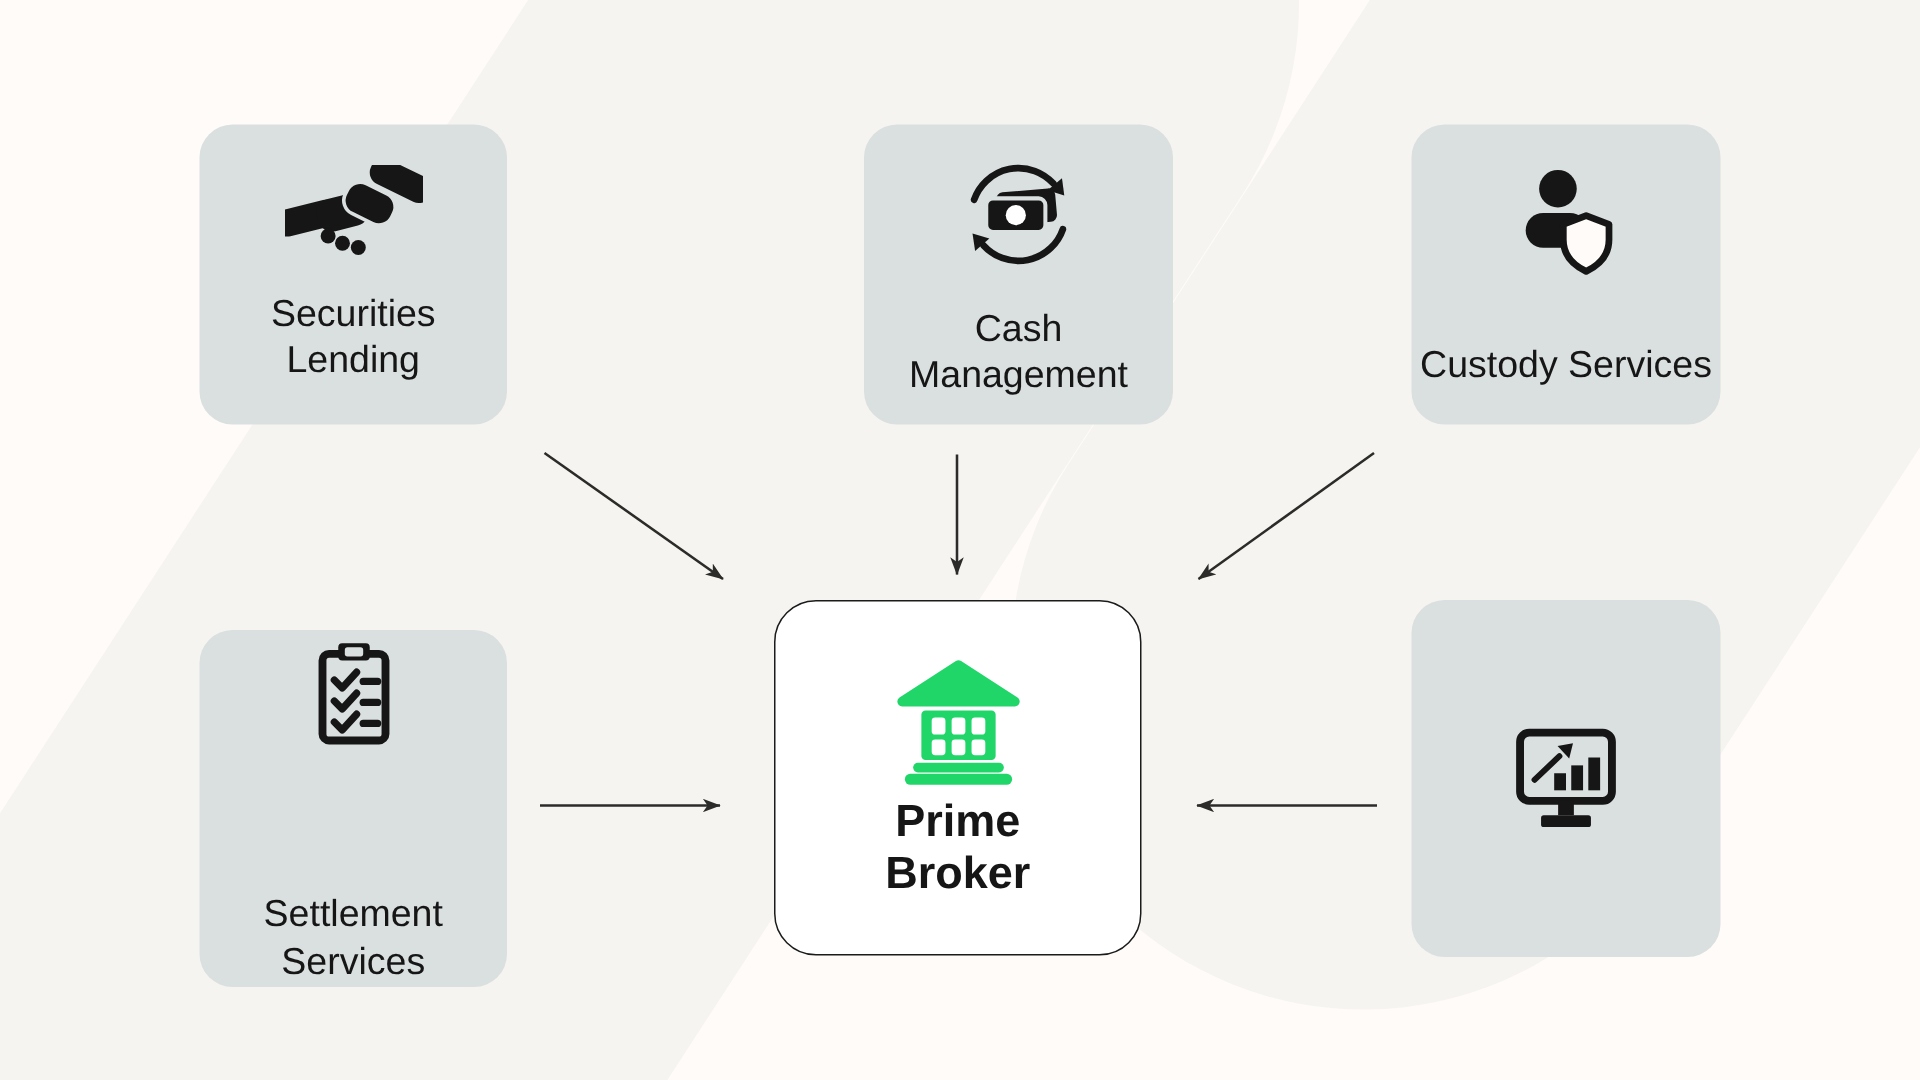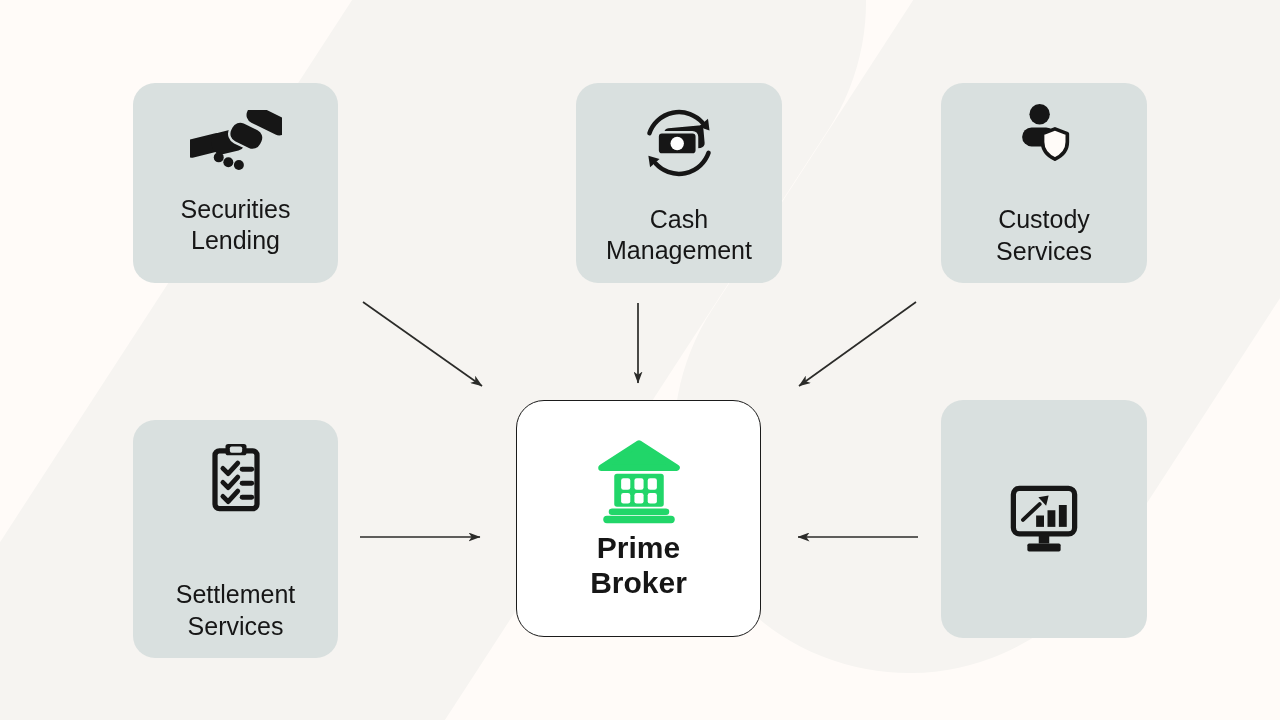--- a/index.html
+++ b/index.html
@@ -32,21 +32,21 @@
   
   .card {
     position: absolute;
     background: var(--card, #D9E0DF);
     border-radius: 22px;
     display: flex;
     flex-direction: column;
     align-items: center;
     justify-content: center;
     gap: 18px;
-    padding: 16px;
+    padding: 1px;
   }
   .card .label {
     font-size: 25px;
     line-height: 1.26;
     text-align: center;
     color: var(--ink, #161616);
   }
   #card-securities  { left: 133px; top: 83px;  width: 205px; height: 200px; }
   #card-cash        { left: 536px; top: 83px;  width: 206px; height: 200px; margin-left: 40px; }
   #card-custody     { left: 941px; top: 83px;  width: 206px; height: 200px; gap: 35px; }

